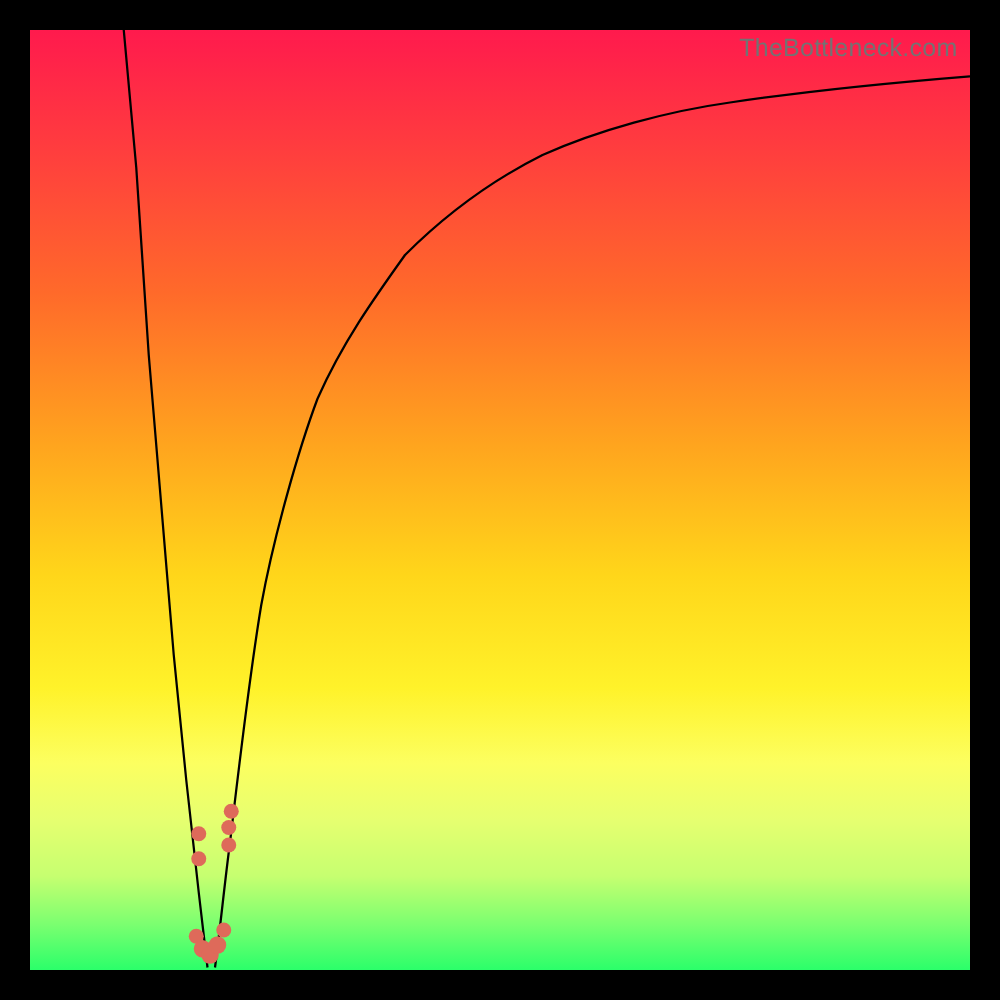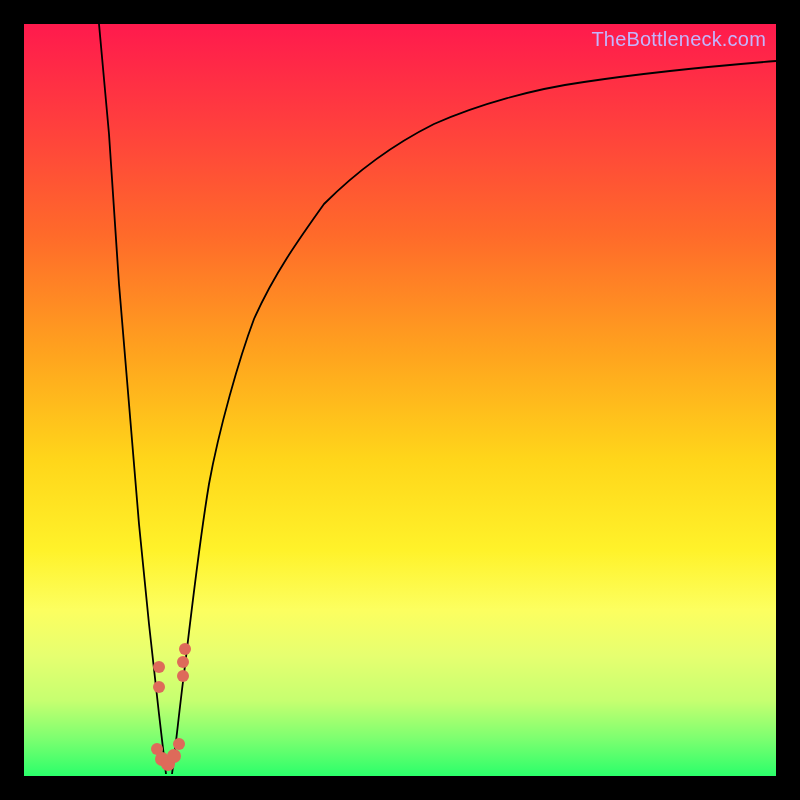--- a/index.html
+++ b/index.html
@@ -40,21 +40,21 @@
       #e6ff70 84%,
       #c6ff70 90%,
       #7dff70 95%,
       #2bff6a 100%
     );
   }
   .watermark {
     position: absolute;
     top: 4px;
     right: 10px;
-    color: #c4b5fd;
+    color: #737373;
     font-size: 20px;
     font-weight: 500;
     letter-spacing: 0.2px;
     user-select: none;
   }
   svg.curve {
     position: absolute;
     inset: 0;
   }
   .curve path {

